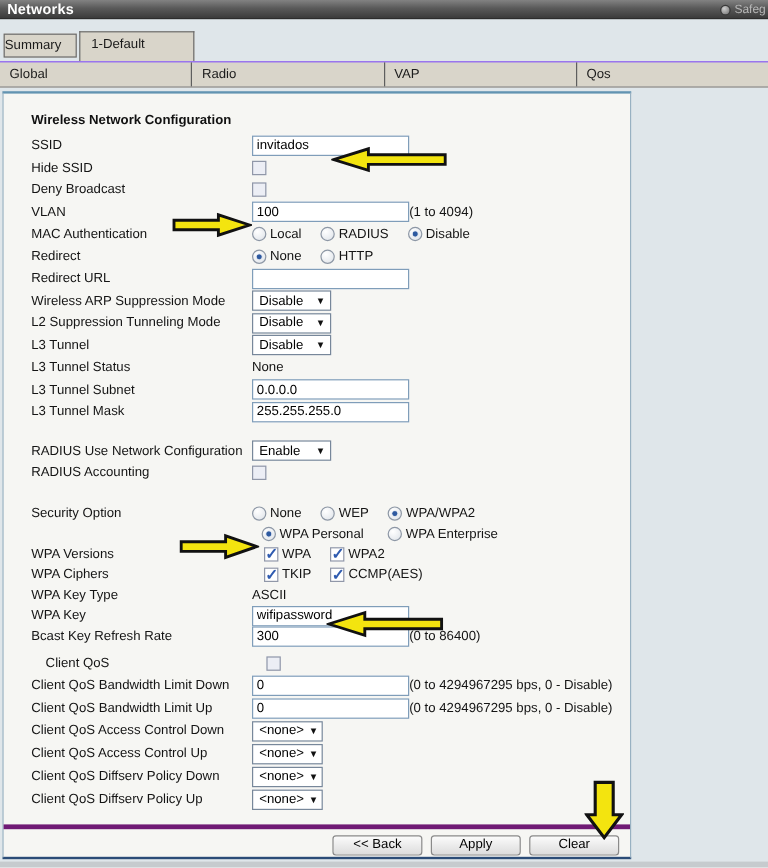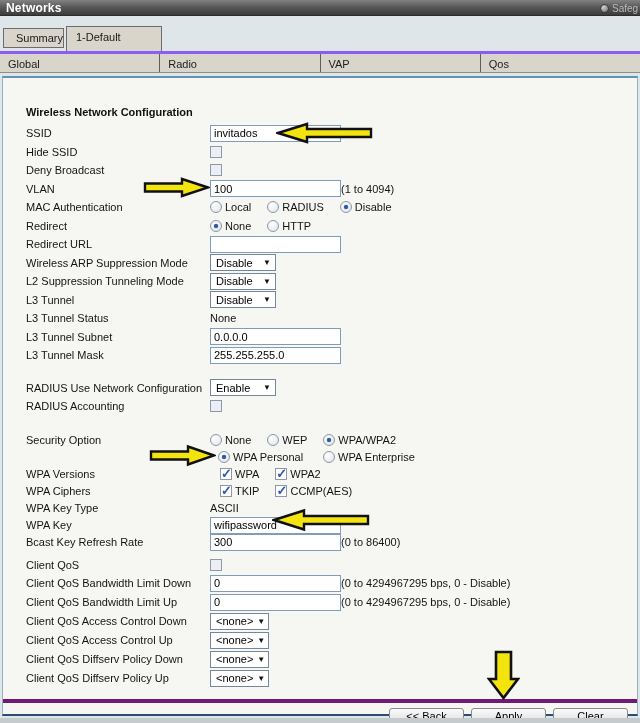--- a/index.html
+++ b/index.html
@@ -23,43 +23,43 @@
   .statusarea{ position:absolute; left:600px; top:3px; display:flex; align-items:center; gap:3px; }
   .status-dot{
     width:9px; height:9px; border-radius:50%;
     background:radial-gradient(circle at 35% 30%, #cfcfcf, #6f6f6f);
     border:1px solid #3a3a3a;
   }
   .status-text{ color:#b9b9b9; font-size:10px; white-space:nowrap; }
   
   .tab{
     position:absolute; background:#d9d5ca; border:1px solid #6c6c6c;
-    font-size:11px; color:#1a1a1a; text-align:right;
+    font-size:11px; color:#1a1a1a; text-align:left;
   }
   .tab.summary{ left:3px; top:28px; width:61px; height:20px; line-height:19px; }
   .tab.active{ left:66px; top:26px; width:96px; height:25px; line-height:21px; border-bottom:none; text-align:left; padding-left:9px; }
   
   .sectionbar{
     position:absolute; left:0; top:51px; width:640px; height:22px;
     display:flex; background:#d9d5ca;
-    border-top:3px solid #8b5cf6; border-bottom:1px solid #8d8d8d;
+    border-top:1px solid #8b5cf6; border-bottom:1px solid #8d8d8d;
   }
   .sectionbar .cell{
     flex:1; border-right:1px solid #5e5e5e; line-height:20px;
     padding-left:8px; font-size:11px; color:#1c1c1c;
   }
   .sectionbar .cell:last-child{ border-right:none; }
   
   .panel{
-    position:absolute; left:2px; top:76px; width:636px; height:640px;
+    position:absolute; left:2px; top:76px; width:524px; height:640px;
     background:#f6f6f3;
     border:1px solid #98b1c2;
     border-top:2px solid #6293b1;
     border-bottom:2px solid #2b4c77;
-    padding-top:28px;
+    padding-top:16px;
   }
   .bottomstrip{ position:absolute; left:0; top:718px; width:640px; height:5px; background:#c6cbce; }
   
   .formtitle{ padding-left:23px; height:18px; font-size:11px; font-weight:bold; color:#111; }
   .row{ display:flex; align-items:center; height:18.5px; padding-left:23px; }
   .row .lbl{ width:184px; flex:none; font-size:11px; color:#141414; }
   .ctrl{ display:flex; align-items:center; gap:6px; }
   .hint{ font-size:11px; color:#141414; margin-left:0; white-space:nowrap; }
   .static{ font-size:11px; color:#141414; }
   input.txt{
@@ -87,21 +87,21 @@
     width:12px; height:12px; border:1px solid #8d97a5; border-radius:50%;
     background:radial-gradient(circle at 35% 30%, #ffffff, #dde2e8);
     display:inline-block; position:relative; flex:none;
   }
   .rb.checked::after{
     content:""; position:absolute; left:3px; top:3px; width:4px; height:4px;
     border-radius:50%; background:#2d59a0; box-shadow:0 0 1px #2d59a0;
   }
   .opt{ display:inline-flex; align-items:center; gap:3px; font-size:11px; color:#141414; }
   .gap10{ margin-left:10px; } .gap14{ margin-left:14px; }
-  .mt14{ margin-top:14px; } .mt16{ margin-top:16px; } .mt6{ margin-top:6px; }
+  .mt14{ margin-top:14px; } .mt16{ margin-top:16px; } .mt6{ margin-top:6px;margin-left:12px; }
   .h17{ height:17px; } .h19{ height:19px; }
   .ind8{ padding-left:8px; } .ind10{ padding-left:10px; }
   
   .footer{
     margin-top:11px; border-top:4px solid #701a75;
     display:flex; justify-content:flex-end; gap:7px; padding:5px 9px 0 0;
   }
   button.btn{
     width:75px; height:17px; font-family:"Liberation Sans",sans-serif; font-size:11px;
     color:#000; background:linear-gradient(#fbfbfb,#dcdcdc);

